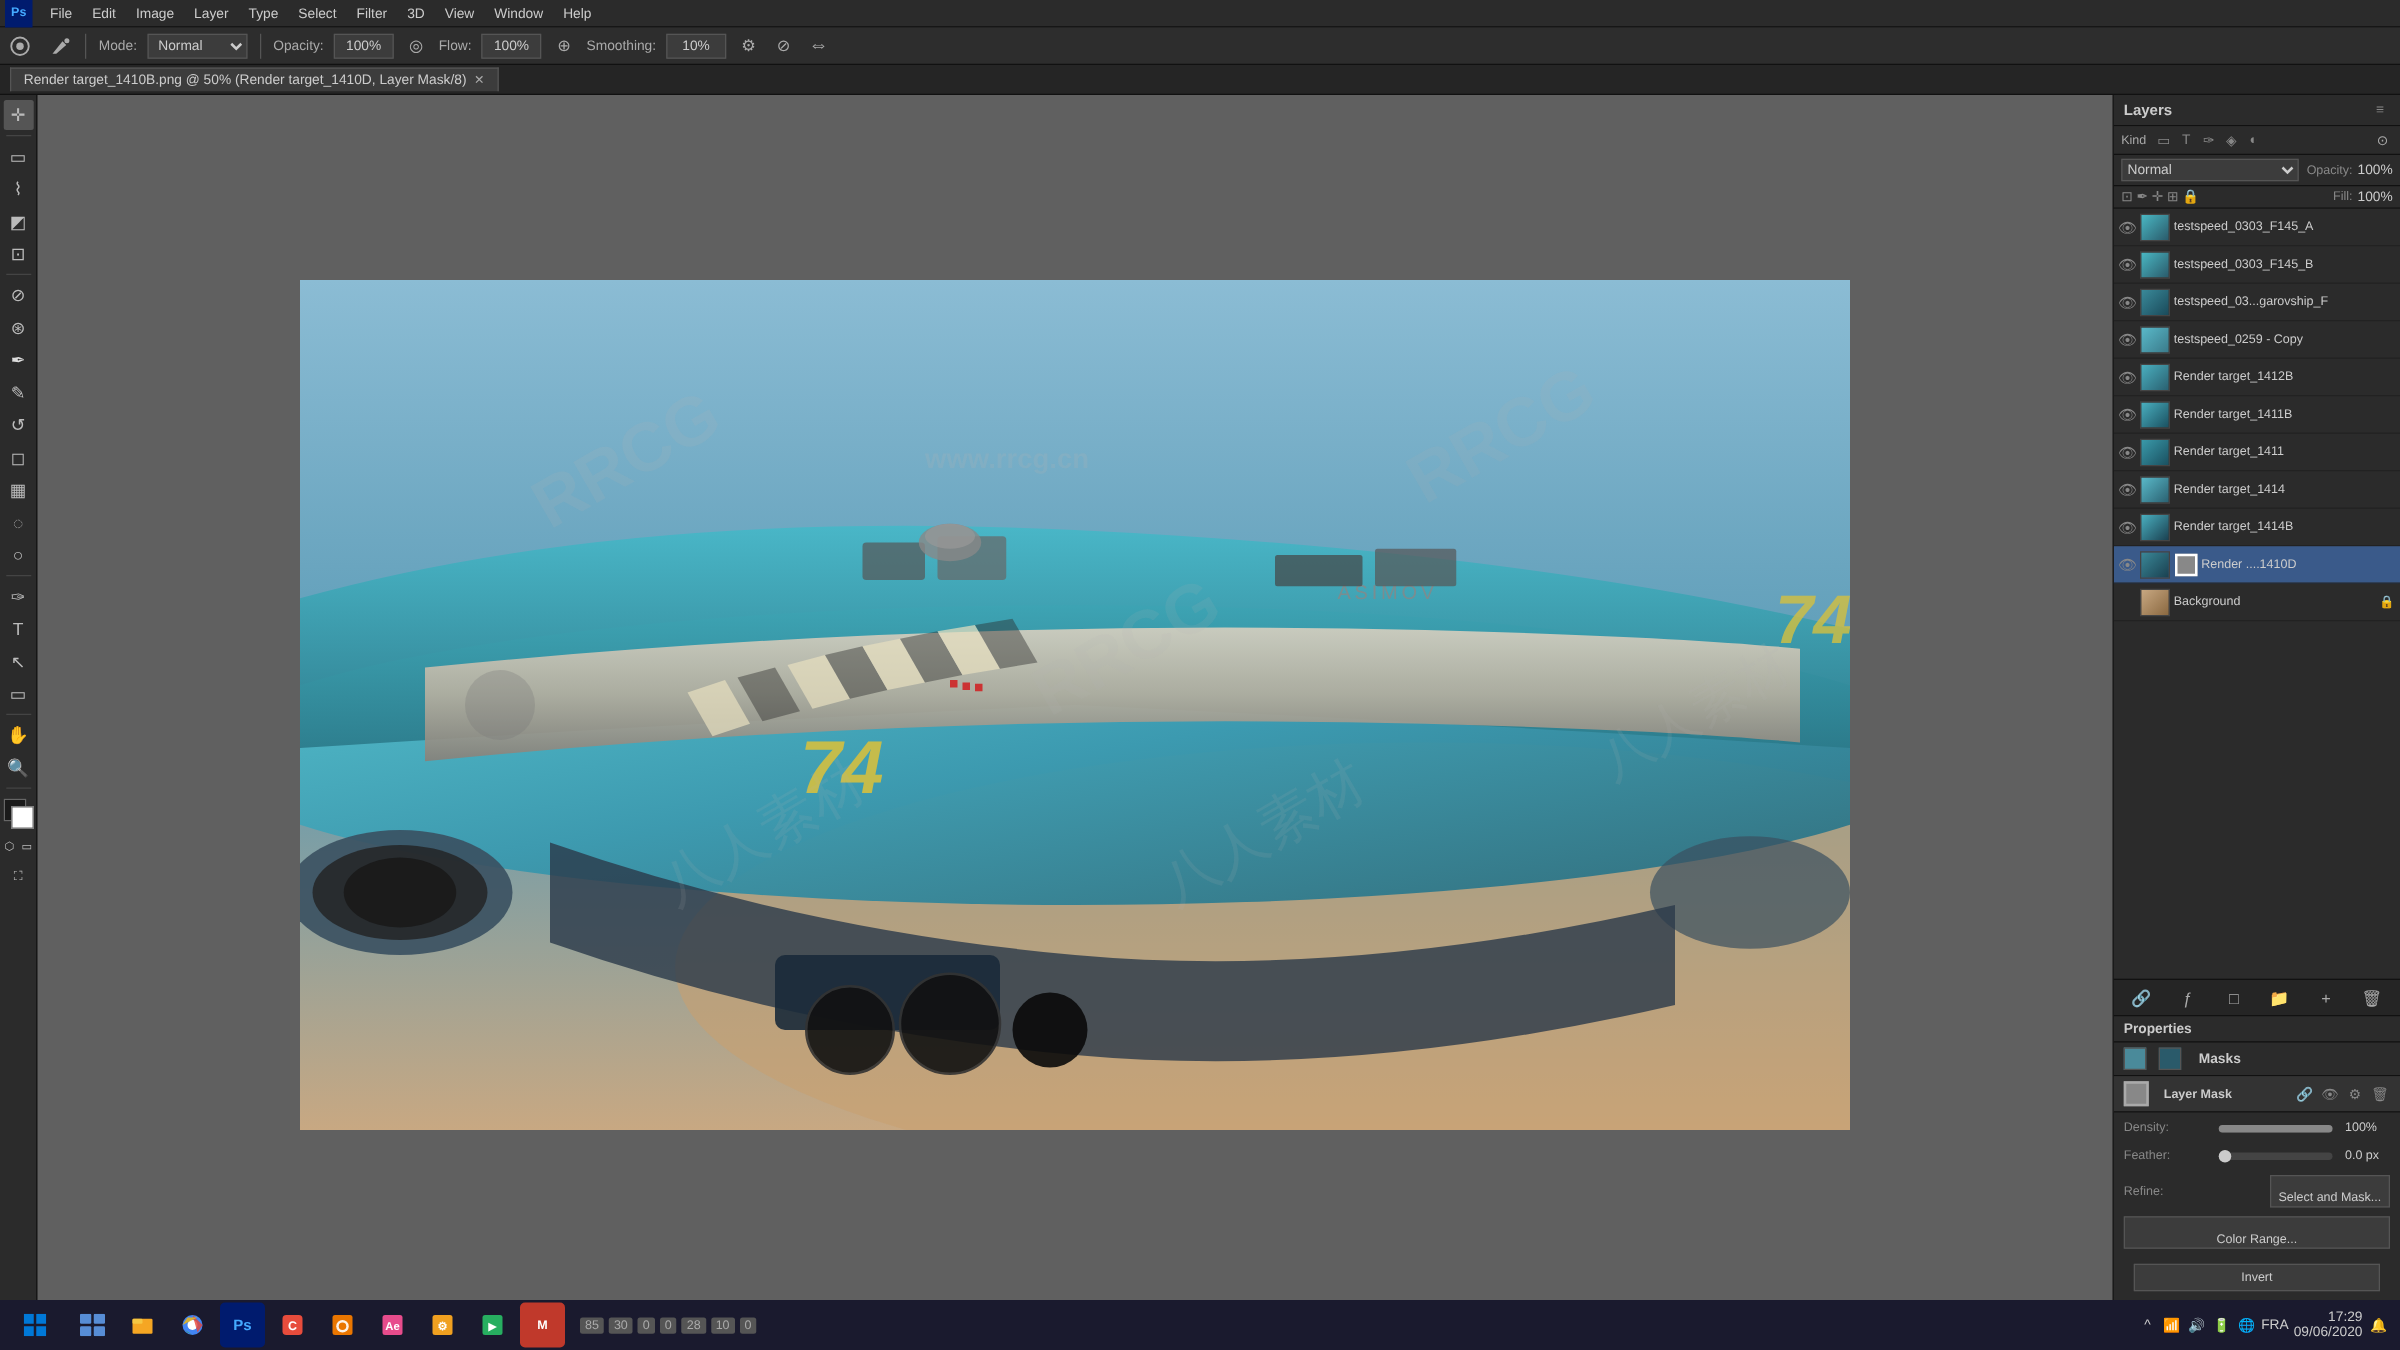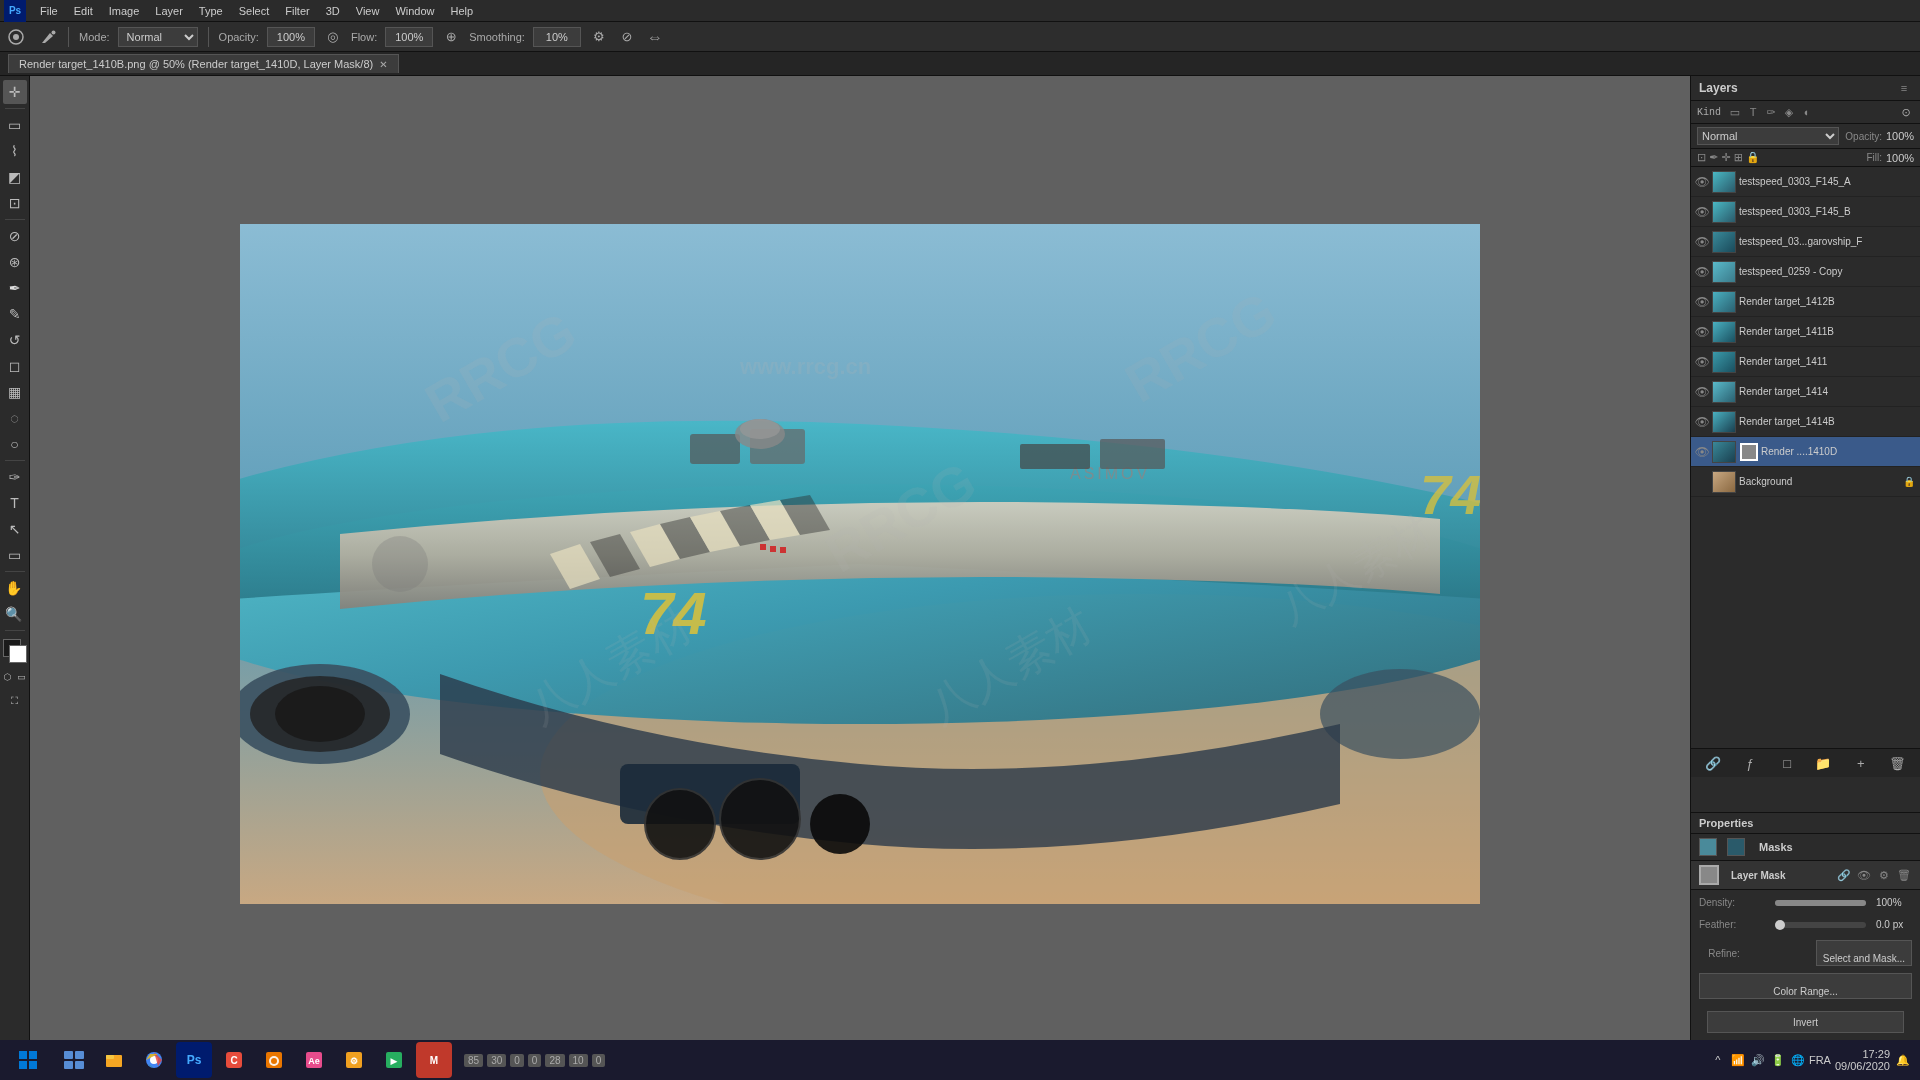--- a/index.html
+++ b/index.html
@@ -58,36 +58,36 @@
     .layer-item.active { background: #3a5a8a; }
     .layer-vis { width: 14px; height: 14px; display: flex; align-items: center; justify-content: center; color: #888; font-size: 12px; }
     .layer-thumb { width: 24px; height: 22px; background: #555; border: 1px solid #444; flex-shrink: 0; overflow: hidden; }
     .layer-mask-thumb { width: 18px; height: 18px; background: #888; border: 1px solid #444; flex-shrink: 0; margin-left: 1px; }
     .layer-name { flex: 1; font-size: 10px; color: #ccc; overflow: hidden; text-overflow: ellipsis; white-space: nowrap; }
     .layer-lock { color: #666; font-size: 10px; }
     #layers-bottom { display: flex; align-items: center; justify-content: space-around; padding: 4px; border-top: 1px solid #111; background: #252525; }
     .layer-action { width: 20px; height: 20px; display: flex; align-items: center; justify-content: center; cursor: pointer; color: #aaa; font-size: 13px; }
 
     
-    #props-panel { height: 240px; background: #2b2b2b; border-top: 1px solid #111; margin-top: 35px; }
+    #props-panel { height: 240px; background: #2b2b2b; border-top: 1px solid #111; }
     #props-header { padding: 4px 8px; font-size: 11px; font-weight: bold; color: #ccc; border-bottom: 1px solid #111; }
     .prop-row { display: flex; align-items: center; gap: 6px; margin: 3px 0; }
     .prop-label { color: #888; font-size: 10px; width: 70px; }
     .prop-value { color: #ccc; font-size: 10px; }
     .prop-bar { flex: 1; height: 6px; background: #444; border-radius: 3px; position: relative; }
     .prop-bar-fill { height: 100%; background: #888; border-radius: 3px; }
     .prop-bar-handle { position: absolute; right: 0; top: -2px; width: 10px; height: 10px; background: #ccc; border-radius: 50%; }
     .masks-row { display: flex; align-items: center; gap: 6px; padding: 4px 8px; border-bottom: 1px solid #111; }
     .mask-type-btn { display: flex; align-items: center; gap: 3px; color: #ccc; font-size: 10px; cursor: pointer; }
     .mask-thumb-sm { width: 20px; height: 20px; background: #888; border: 1px solid #555; }
     .mask-name { font-size: 10px; color: #ccc; font-weight: bold; }
     .mask-actions { display: flex; gap: 4px; margin-left: auto; }
     .mask-act-btn { width: 16px; height: 16px; display: flex; align-items: center; justify-content: center; color: #888; font-size: 11px; cursor: pointer; }
     .refine-row { display: flex; align-items: center; padding: 3px 8px; }
-    .refine-label { color: #888; font-size: 10px; width: 50px; text-align: center; }
+    .refine-label { color: #888; font-size: 10px; width: 50px; }
     .refine-btn { background: #3c3c3c; border: 1px solid #555; color: #ccc; font-size: 10px; height: 18px; padding: 12px 6px; cursor: pointer; margin-left: auto; }
     .invert-btn { background: #3c3c3c; border: 1px solid #555; color: #ccc; font-size: 10px; height: 22px; padding: 0 10px; cursor: pointer; width: 100%; margin: 4px 8px; width: calc(100% - 16px); }
 
     
     #status-bar { height: 28px; background: #1e1e1e; border-top: 1px solid #111; display: flex; align-items: center; padding: 0 10px; gap: 20px; }
     .status-text { font-size: 11px; color: #888; }
 
     
     #taskbar { height: 40px; background: #1a1a2e; display: flex; align-items: center; padding: 0 8px; gap: 4px; position: fixed; bottom: 0; left: 0; width: 1920px; z-index: 100; }
     .tb-start { width: 40px; height: 40px; display: flex; align-items: center; justify-content: center; background: transparent; cursor: pointer; }
@@ -304,21 +304,21 @@
   <div id="right-panel">
 
     <div id="layers-panel">
       <div id="layers-header">
         <span>Layers</span>
         <div style="display:flex; gap:4px;">
           <div class="filter-icon">≡</div>
         </div>
       </div>
       <div id="layers-search">
-        <span style="color:#aaa; font-size:10px; margin-right:2px;font-family:Liberation Mono, monospace;">Kind</span>
+        <span style="color:#aaa; font-size:10px; margin-right:2px;">Kind</span>
         <div class="layers-filter-icons">
           <div class="filter-icon">▭</div>
           <div class="filter-icon">T</div>
           <div class="filter-icon">✑</div>
           <div class="filter-icon">◈</div>
           <div class="filter-icon">◐</div>
         </div>
         <div style="flex:1;"></div>
         <div class="filter-icon" style="color:#aaa;">⊙</div>
       </div>

